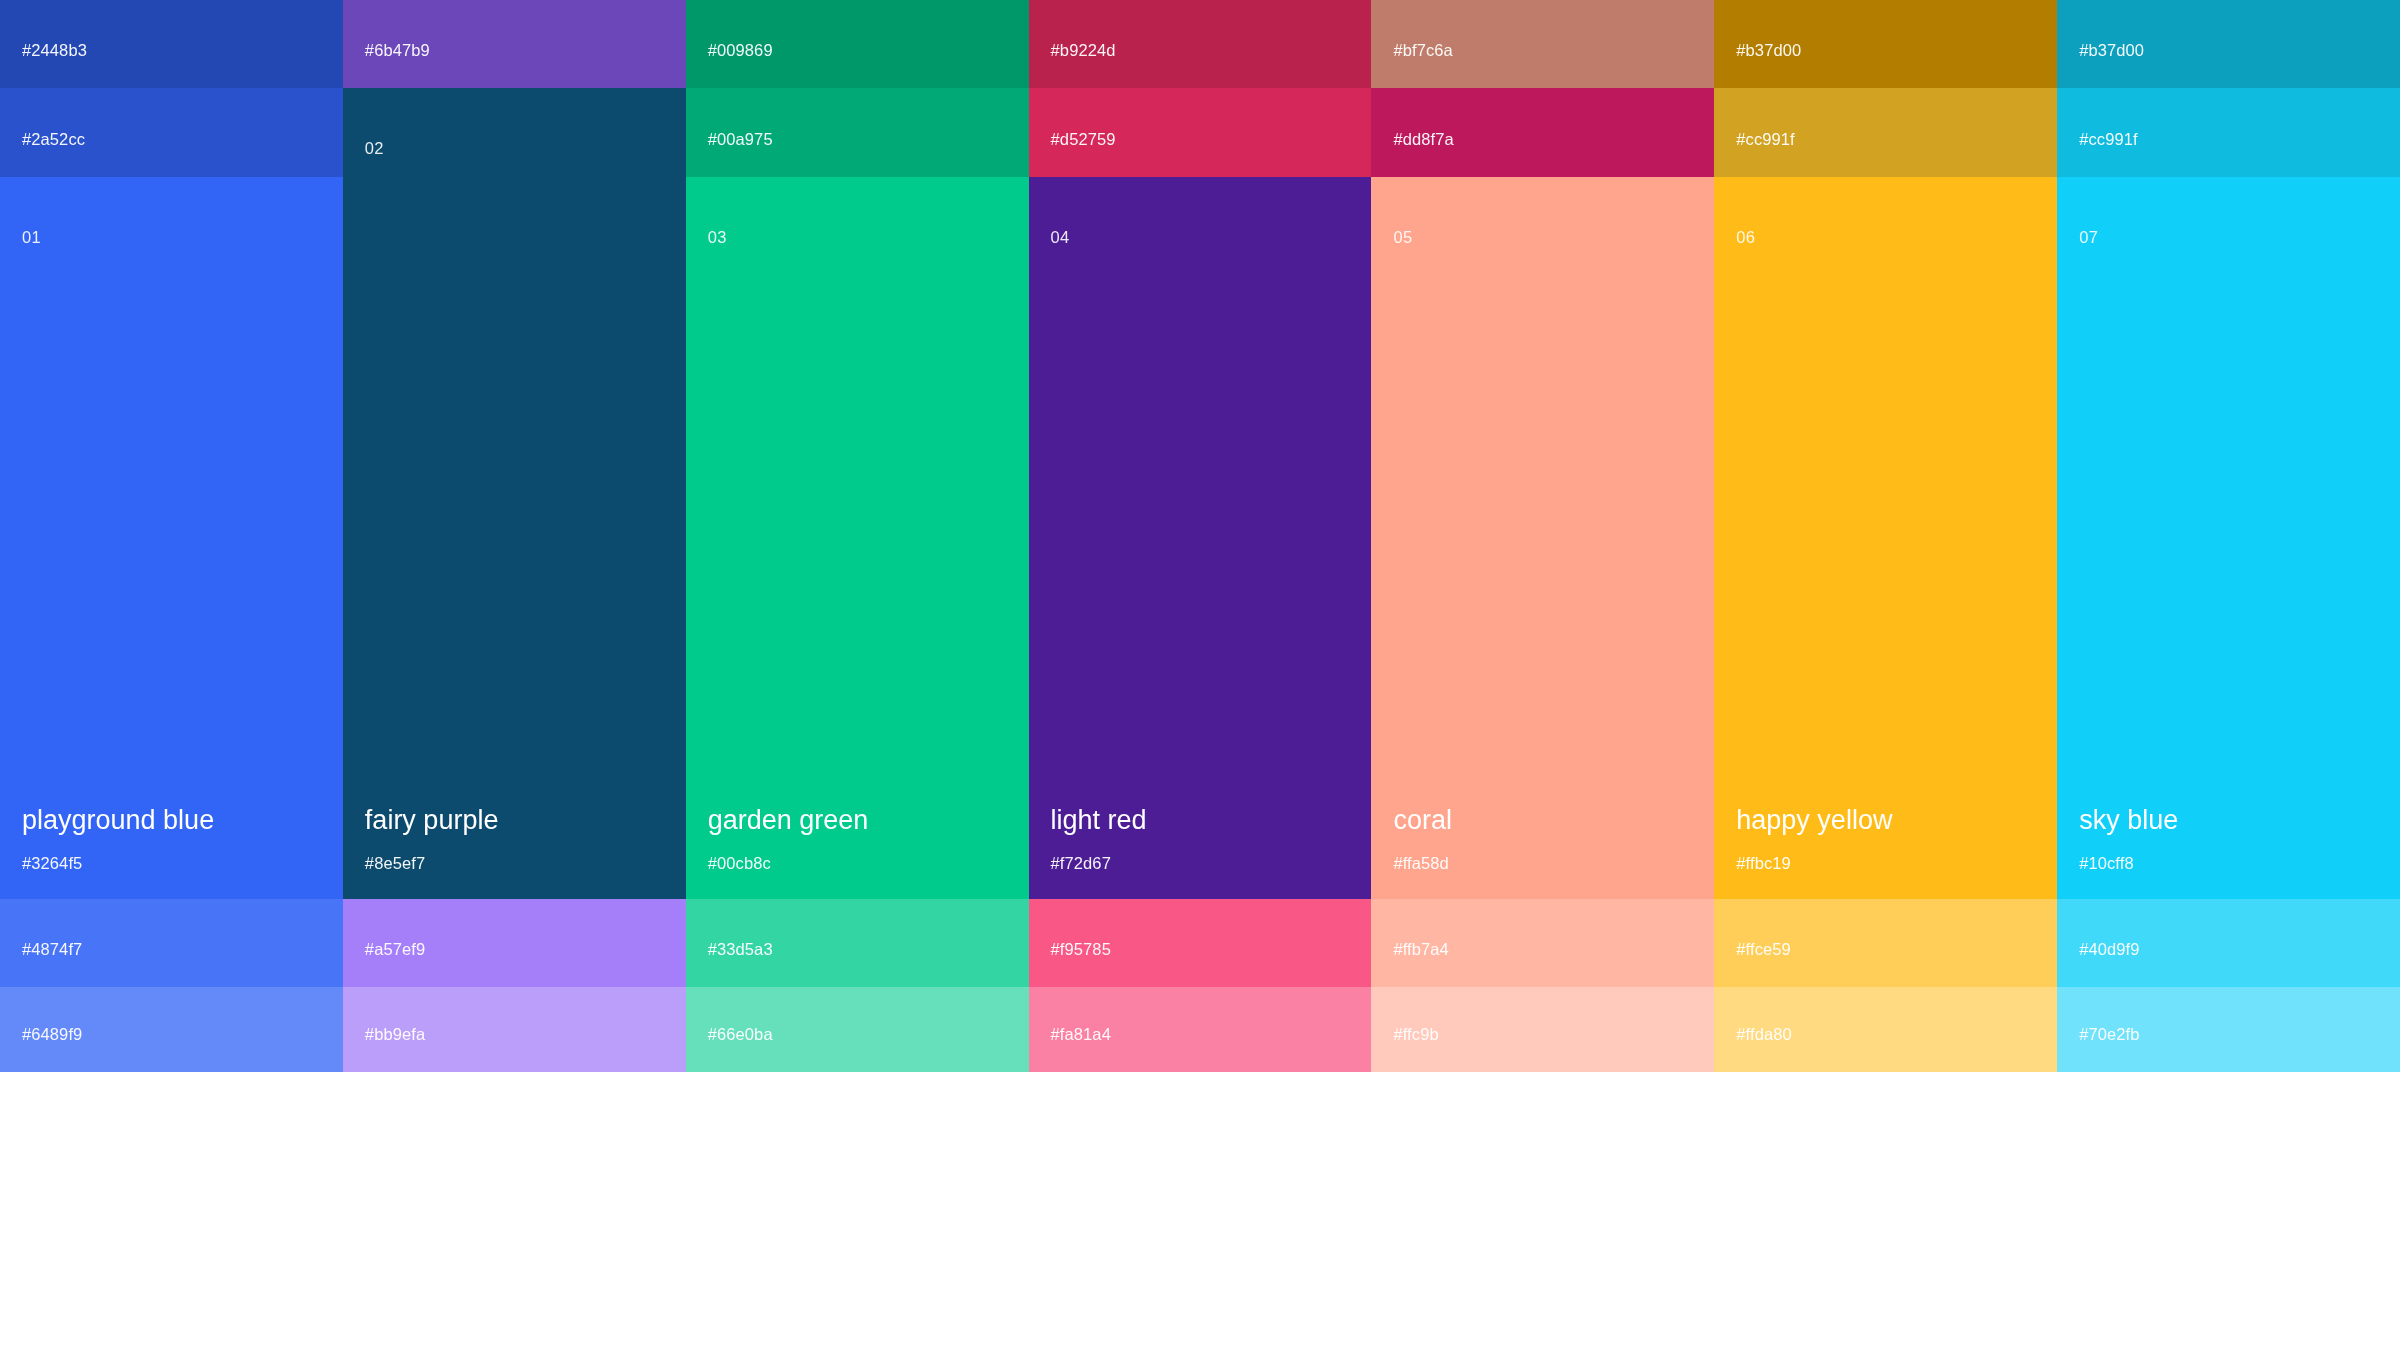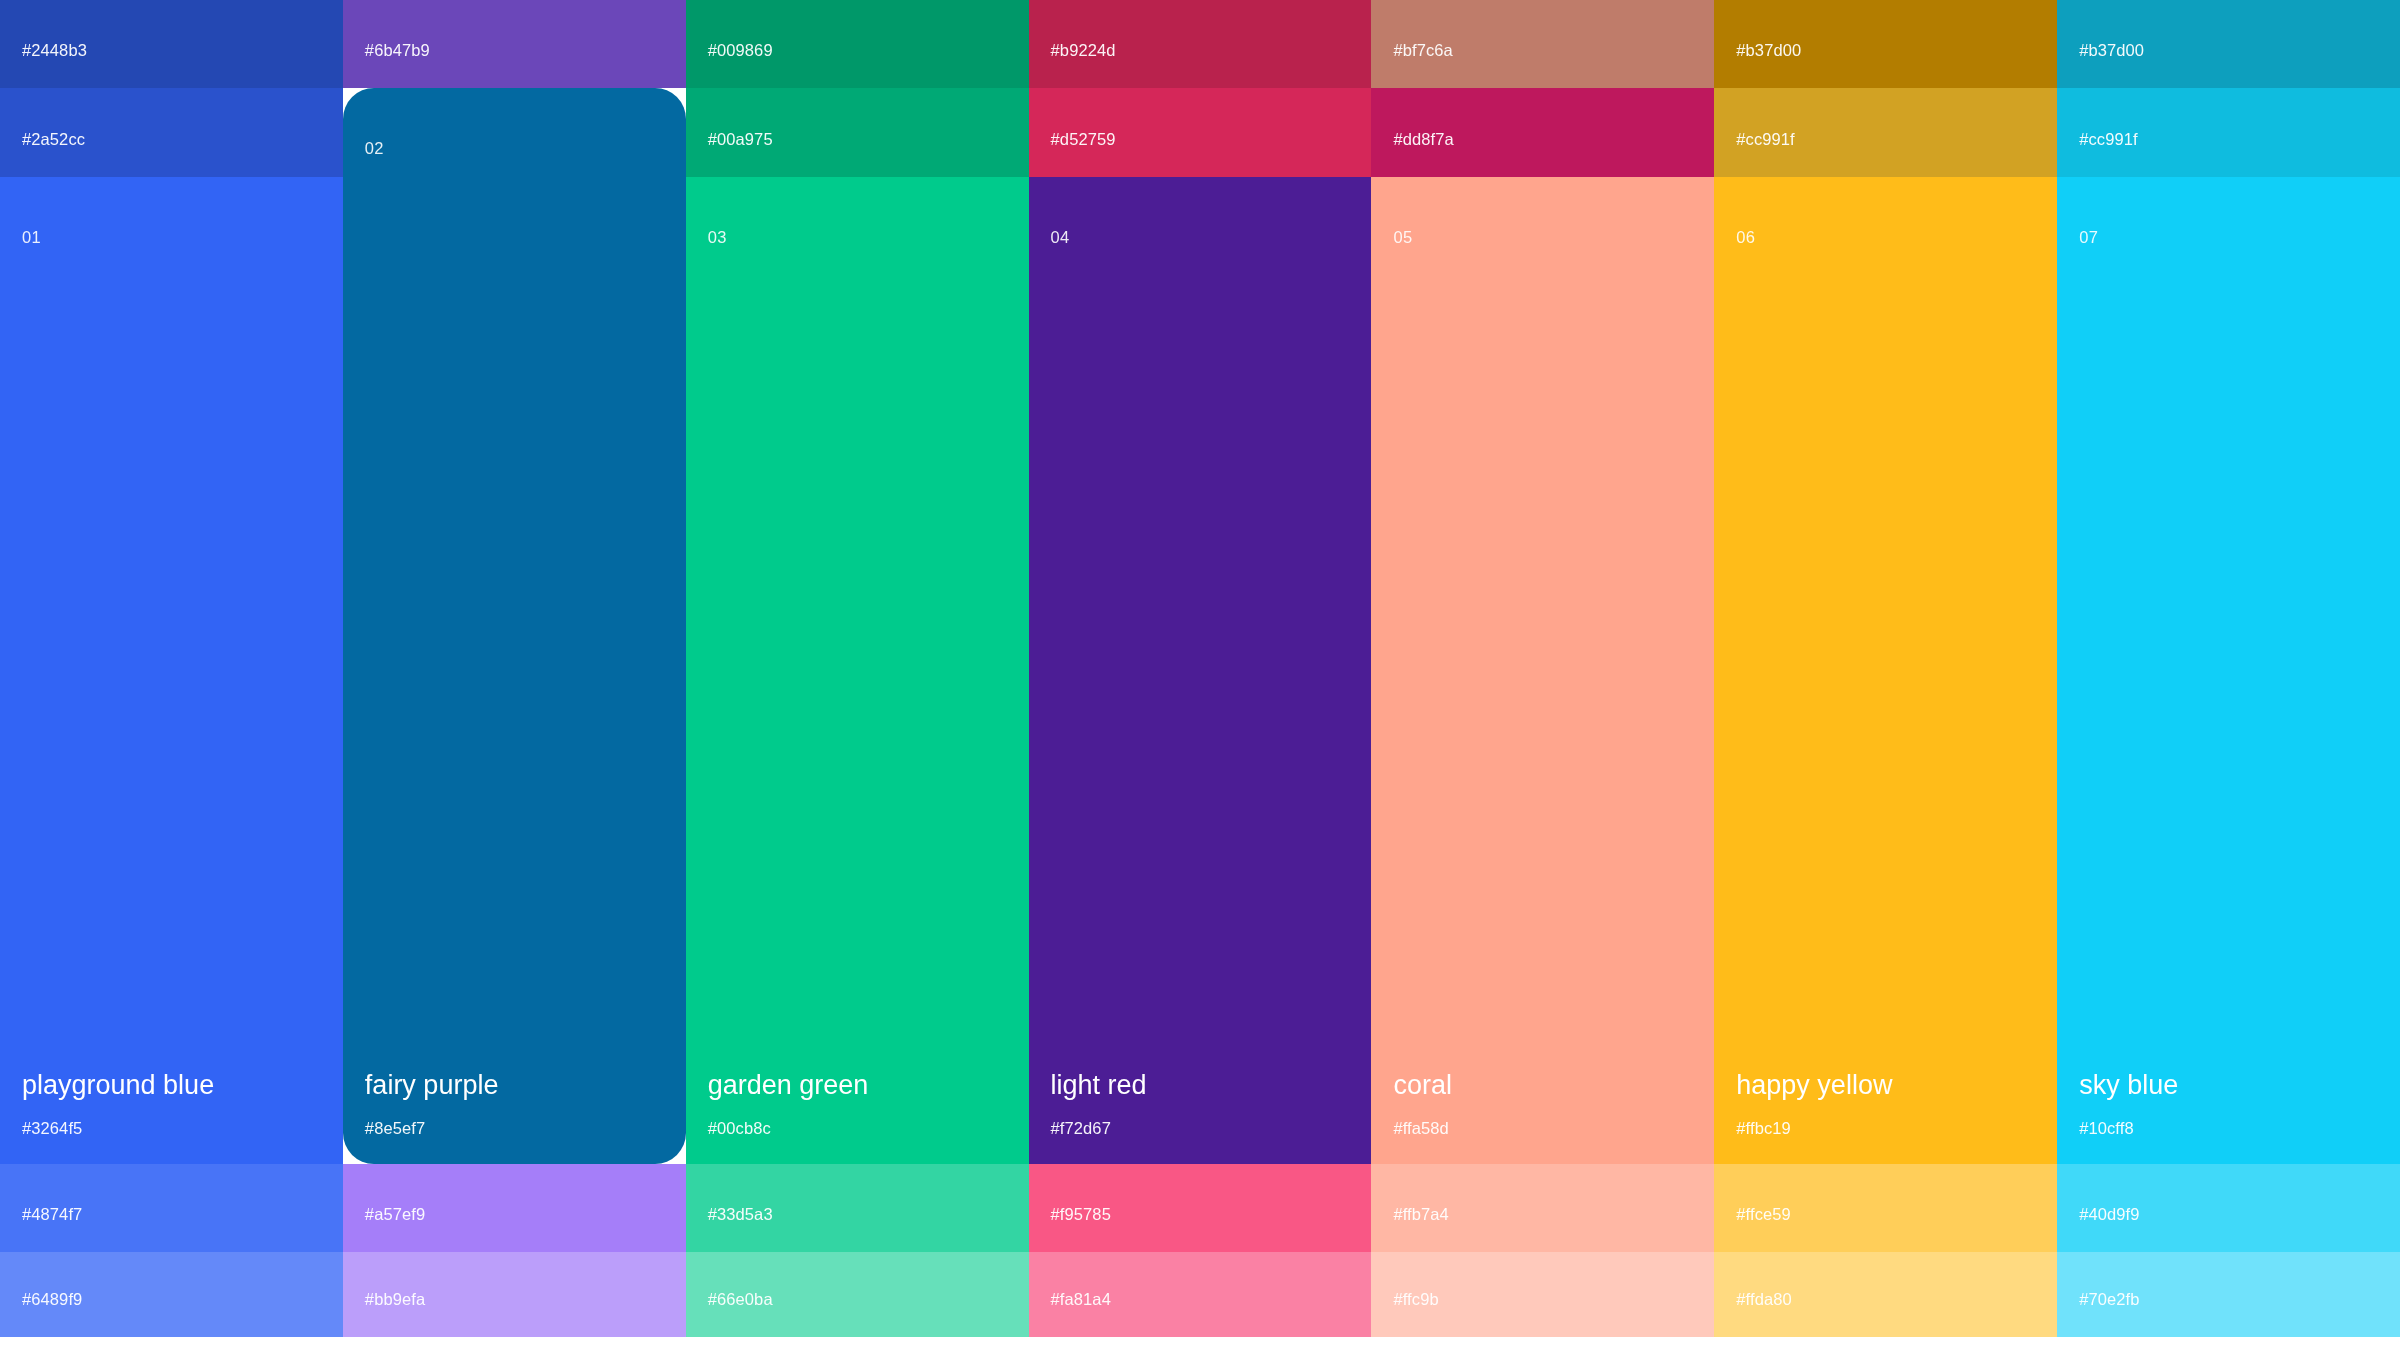--- a/index.html
+++ b/index.html
@@ -16,21 +16,21 @@
   #palette {
     display: flex;
     width: 2400px;
     height: 1350px;
   }
 
   .swatch-column {
     flex: 1 1 0;
     display: flex;
     flex-direction: column;
-    height: 1337px;
+    height: 1072px;
     min-width: 0;
   }
 
   
   .shade-row {
     position: relative;
     flex: 0 0 88px;
     height: 88px;
   }
   .shade-row.dark-2 { flex-basis: 89px; height: 89px; }
@@ -117,21 +117,21 @@
         <span class="hex-label">#4874f7</span>
       </div>
       <div class="shade-row light-2" style="background: rgb(100, 137, 249);">
         <span class="hex-label">#6489f9</span>
       </div>
     </div>
     <div class="swatch-column">
       <div class="shade-row dark-1" style="background: rgb(107, 71, 185);">
         <span class="hex-label">#6b47b9</span>
       </div>
-      <div class="main-swatch" style="background: #0369a1; border-radius: 31px;">
+      <div class="main-swatch" style="background: #0c4a6e;">
         <span class="index-label">02</span>
         <div class="swatch-footer">
           <div class="color-name">fairy purple</div>
           <div class="base-hex">#8e5ef7</div>
         </div>
       </div>
       <div class="shade-row light-1" style="background: rgb(165, 126, 249);">
         <span class="hex-label">#a57ef9</span>
       </div>
       <div class="shade-row light-2" style="background: rgb(187, 158, 250);">

